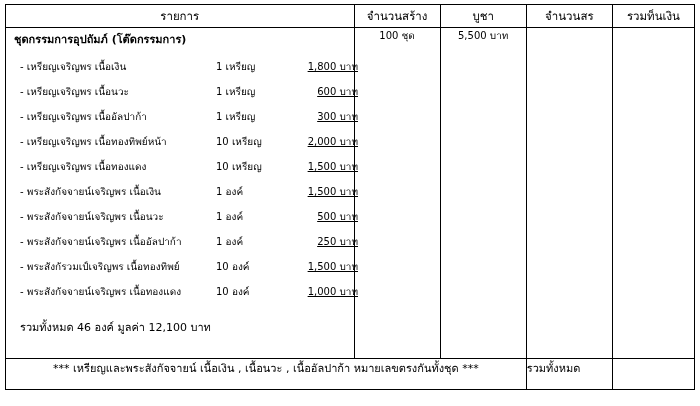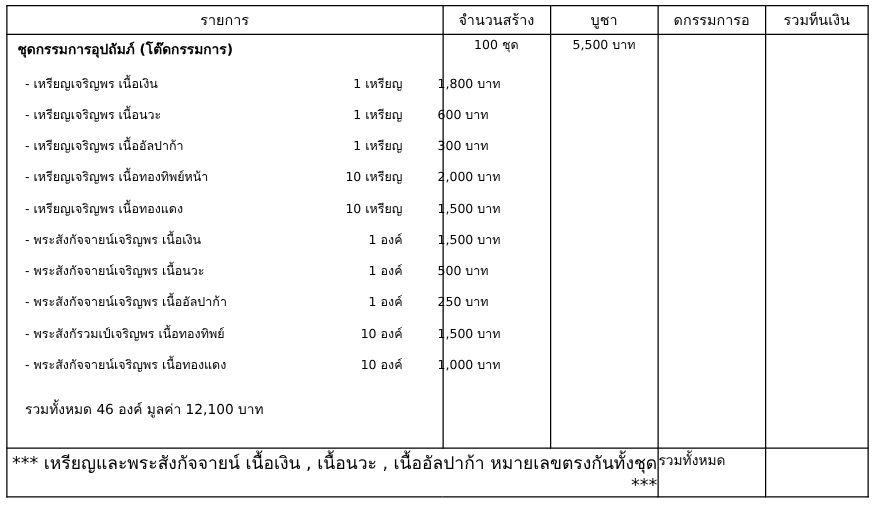--- a/index.html
+++ b/index.html
@@ -50,50 +50,50 @@
   .group-title {
     font-size: 11px;
     font-weight: bold;
     padding: 2px 0 6px 8px;
   }
   .line {
     display: flex;
     align-items: baseline;
     font-size: 10px;
     padding: 5px 0 5px 0;
-    gap: 28px;
   }
   .line .nm {
     flex: 0 0 196px;
     padding-left: 14px;
     white-space: nowrap;
   }
   .line .qty {
     flex: 0 0 78px;
-    text-align: right;
     white-space: nowrap;
   }
   .line .amt {
     flex: 0 0 64px;
+    text-align: right;
     white-space: nowrap;
     padding-right: 6px;
+    text-decoration: underline;
   }
   .summary-line {
     font-size: 11px;
     padding: 14px 0 2px 14px;
   }
   .centered-cell {
     text-align: center;
     vertical-align: middle;
     font-size: 10px;
   }
   .empty-cell { }
   .foot-note {
-    font-size: 14px;
-    text-align: right;
+    font-size: 11px;
+    text-align: center;
     height: 30px;
     vertical-align: middle;
   }
   .foot-total {
     font-size: 11px;
     text-align: left;
     vertical-align: middle;
     height: 30px;
   }
   .blank-foot { }
@@ -108,21 +108,21 @@
       <col class="col-made">
       <col class="col-price">
       <col class="col-book">
       <col class="col-total">
     </colgroup>
     <thead>
       <tr>
         <th class="hdr">รายการ</th>
         <th class="hdr">จำนวนสร้าง</th>
         <th class="hdr">บูชา</th>
-        <th class="hdr">ดกรรมการอ</th>
+        <th class="hdr">จำนวนสร</th>
         <th class="hdr">รวมท็นเงิน</th>
       </tr>
     </thead>
     <tbody>
       <tr>
         <td class="items-cell">
           <div class="group-title">ชุดกรรมการอุปถัมภ์ (โต๊ดกรรมการ)</div>
 
           <div class="line">
             <span class="nm">- เหรียญเจริญพร เนื้อเงิน</span>

